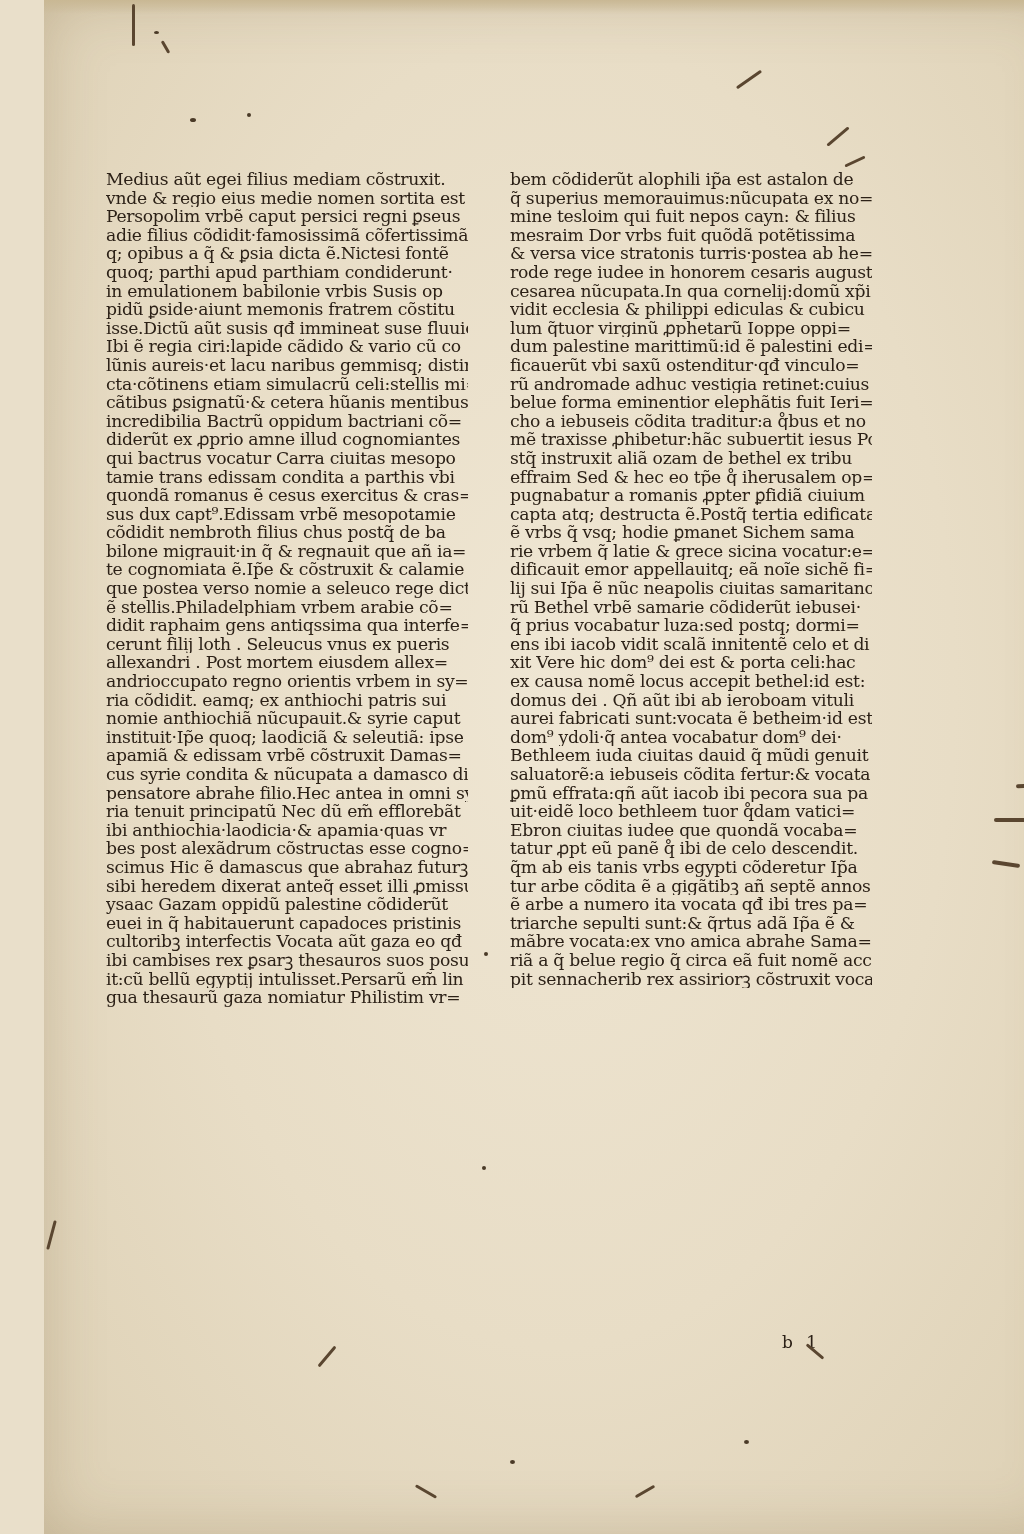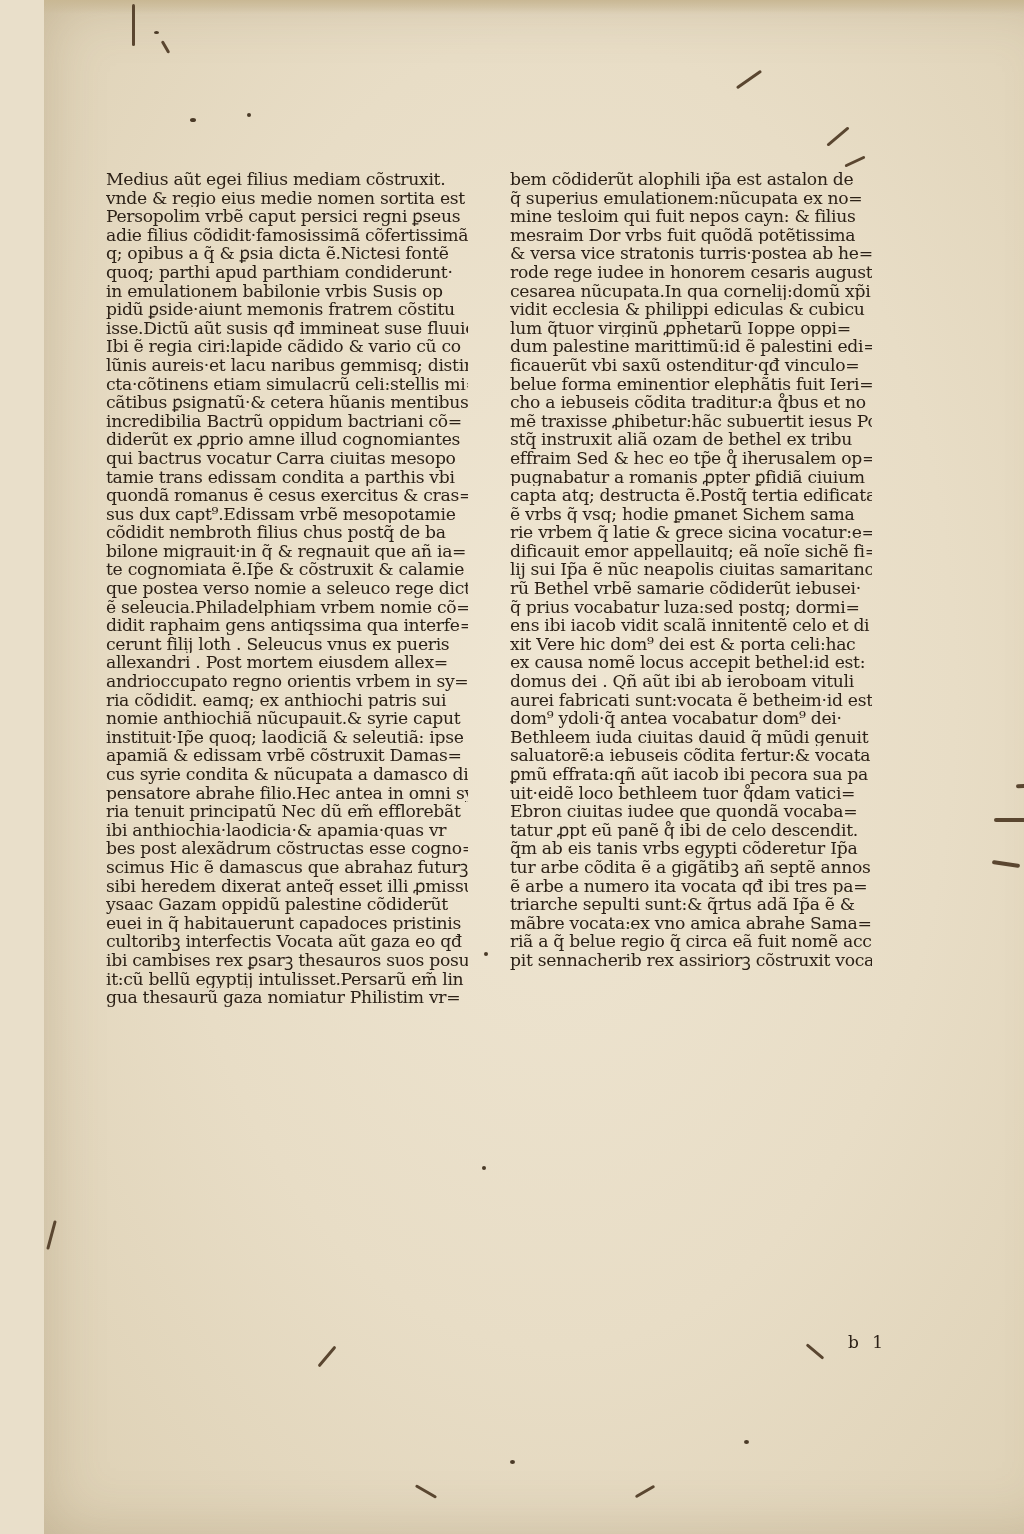--- a/index.html
+++ b/index.html
@@ -28,21 +28,21 @@
     color: #2c2117;
     font-size: 17.2px;
     line-height: 18.6px;
     letter-spacing: -0.3px;
     white-space: nowrap;
   }
   .col-left { left: 62px; width: 362px; }
   .col-right { left: 466px; width: 362px; }
   .line { display: block; height: 18.6px; overflow: hidden; }
   .signature {
-    position: absolute; left: 804px; top: 1332px;
+    position: absolute; left: 738px; top: 1332px;
     font-size: 17px; color: #2c2117; letter-spacing: 4px;
   }
   .mark { position: absolute; background: #4a3a27; border-radius: 50%; }
   .streak { position: absolute; background: #5a4630; border-radius: 3px; }
 </style>
 </head>
 <body>
 
 <div class="page">
   <div class="column col-left" id="col-left">
@@ -62,21 +62,21 @@
       <span class="line">incredibilia Bactrũ oppidum bactriani cõ=</span>
       <span class="line">diderũt ex ꝓprio amne illud cognomiantes</span>
       <span class="line">qui bactrus vocatur Carra ciuitas mesopo</span>
       <span class="line">tamie trans edissam condita a parthis vbi</span>
       <span class="line">quondã romanus ẽ cesus exercitus &amp; cras=</span>
       <span class="line">sus dux capt⁹.Edissam vrbẽ mesopotamie</span>
       <span class="line">cõdidit nembroth filius chus postq̃ de ba</span>
       <span class="line">bilone migrauit·in q̃ &amp; regnauit que añ ia=</span>
       <span class="line">te cognomiata ẽ.Ip̃e &amp; cõstruxit &amp; calamie</span>
       <span class="line">que postea verso nomie a seleuco rege dicta</span>
-      <span class="line">ẽ seleucia.Philadelphiam vrbem nomie cõ=</span>
+      <span class="line">ẽ stellis.Philadelphiam vrbem arabie cõ=</span>
       <span class="line">didit raphaim gens antiqssima qua interfe=</span>
       <span class="line">cerunt filij loth . Seleucus vnus ex pueris</span>
       <span class="line">allexandri . Post mortem eiusdem allex=</span>
       <span class="line">andrioccupato regno orientis vrbem in sy=</span>
       <span class="line">ria cõdidit. eamq; ex anthiochi patris sui</span>
       <span class="line">nomie anthiochiã nũcupauit.&amp; syrie caput</span>
       <span class="line">instituit·Ip̃e quoq; laodiciã &amp; seleutiã: ipse</span>
       <span class="line">apamiã &amp; edissam vrbẽ cõstruxit Damas=</span>
       <span class="line">cus syrie condita &amp; nũcupata a damasco dis</span>
       <span class="line">pensatore abrahe filio.Hec antea in omni sy</span>
@@ -87,30 +87,31 @@
       <span class="line">sibi heredem dixerat anteq̃ esset illi ꝓmissus</span>
       <span class="line">ysaac Gazam oppidũ palestine cõdiderũt</span>
       <span class="line">euei in q̃ habitauerunt capadoces pristinis</span>
       <span class="line">cultoribꝫ interfectis Vocata aũt gaza eo qđ</span>
       <span class="line">ibi cambises rex ꝑsarꝫ thesauros suos posu=</span>
       <span class="line">it:cũ bellũ egyptij intulisset.Persarũ em̃ lin</span>
       <span class="line">gua thesaurũ gaza nomiatur Philistim vr=</span>
     </div>
   <div class="column col-right" id="col-right">
       <span class="line">bem cõdiderũt alophili ip̃a est astalon de</span>
-      <span class="line">q̃ superius emulationem:nũcupata ex no=</span>
+      <span class="line">q̃ superius memorauimus:nũcupata ex no=</span>
       <span class="line">mine tesloim qui fuit nepos cayn: &amp; filius</span>
       <span class="line">mesraim Dor vrbs fuit quõdã potẽtissima</span>
       <span class="line">&amp; versa vice stratonis turris·postea ab he=</span>
       <span class="line">rode rege iudee in honorem cesaris augusti</span>
       <span class="line">cesarea nũcupata.In qua cornelij:domũ xp̃i</span>
       <span class="line">vidit ecclesia &amp; philippi ediculas &amp; cubicu</span>
       <span class="line">lum q̃tuor virginũ ꝓphetarũ Ioppe oppi=</span>
       <span class="line">dum palestine marittimũ:id ẽ palestini edi=</span>
       <span class="line">ficauerũt vbi saxũ ostenditur·qđ vinculo=</span>
+      <span class="line">rũ andromade adhuc vestigia retinet:cuius</span>
       <span class="line">belue forma eminentior elephãtis fuit Ieri=</span>
       <span class="line">cho a iebuseis cõdita traditur:a q̊bus et no</span>
       <span class="line">mẽ traxisse ꝓhibetur:hãc subuertit iesus Po</span>
       <span class="line">stq̃ instruxit aliã ozam de bethel ex tribu</span>
       <span class="line">effraim Sed &amp; hec eo tp̃e q̊ iherusalem op=</span>
       <span class="line">pugnabatur a romanis ꝓpter ꝑfidiã ciuium</span>
       <span class="line">capta atq; destructa ẽ.Postq̃ tertia edificata</span>
       <span class="line">ẽ vrbs q̃ vsq; hodie ꝑmanet Sichem sama</span>
       <span class="line">rie vrbem q̃ latie &amp; grece sicina vocatur:e=</span>
       <span class="line">dificauit emor appellauitq; eã noĩe sichẽ fi=</span>

